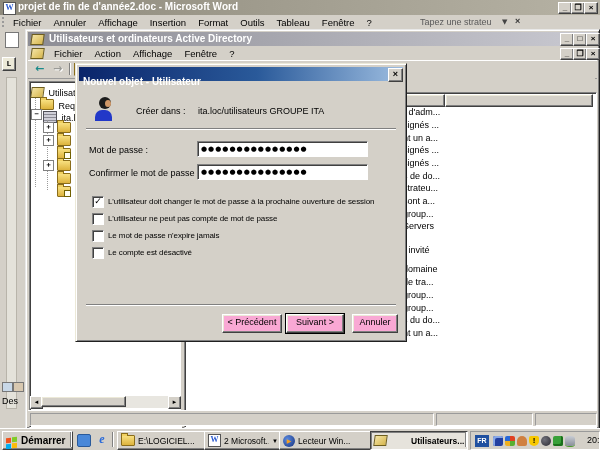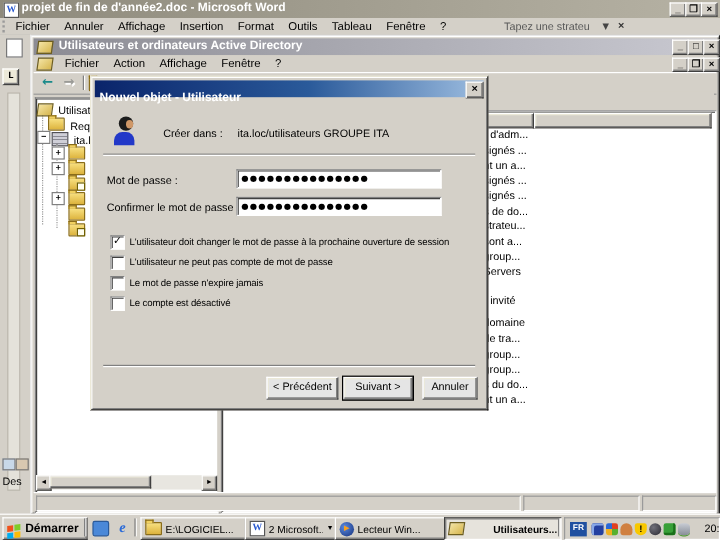--- a/index.html
+++ b/index.html
@@ -30,21 +30,21 @@
        font:bold 7px/8px "DejaVu Sans Mono",monospace;text-align:center;color:#000;}
   .adicon{width:11px;height:9px;background:linear-gradient(135deg,#f4e4a4,#d6b64e);
           border:1px solid #6e5e1e;transform:skewX(-8deg);}
   .domainicon{width:12px;height:10px;border:1px solid #505058;
           background:repeating-linear-gradient(#cfcfd8 0 2px,#8a8a94 2px 3px);}
   .vline{border-left:1px dotted #9a9a9a;width:0;}
   .lrow{font:9px/11px "Liberation Sans",sans-serif;color:#000;white-space:nowrap;}
   .chk{width:10px;height:10px;background:#fff;border:1px solid;
        border-color:#808080 #fff #fff #808080;box-shadow:inset 1px 1px 0 #404040;
        font:bold 9px/9px "DejaVu Sans",sans-serif;text-align:center;color:#000;}
-  .btn{background:#e5e5e5;border:1px solid;border-color:#ffffff #404040 #404040 #ffffff;
+  .btn{background:#f9a8d4;border:1px solid;border-color:#ffffff #404040 #404040 #ffffff;
        box-shadow:inset -1px -1px 0 #808080,inset 1px 1px 0 #ece9d8;
        font:9px/15px "Liberation Sans",sans-serif;text-align:center;color:#000;}
   .taskbtn{background:#d4d0c8;border:1px solid;border-color:#ffffff #404040 #404040 #ffffff;
        box-shadow:inset -1px -1px 0 #808080;font:8.5px/16px "Liberation Sans",sans-serif;
        color:#000;white-space:nowrap;overflow:hidden;display:flex;align-items:center;gap:3px;padding:0 3px;}
   .pressed{border-color:#404040 #ffffff #ffffff #404040;box-shadow:inset 1px 1px 0 #808080;
        background:#e6e3dc;}
   .trayicon{width:10px;height:10px;border-radius:2px;}
 </style>
 </head>

